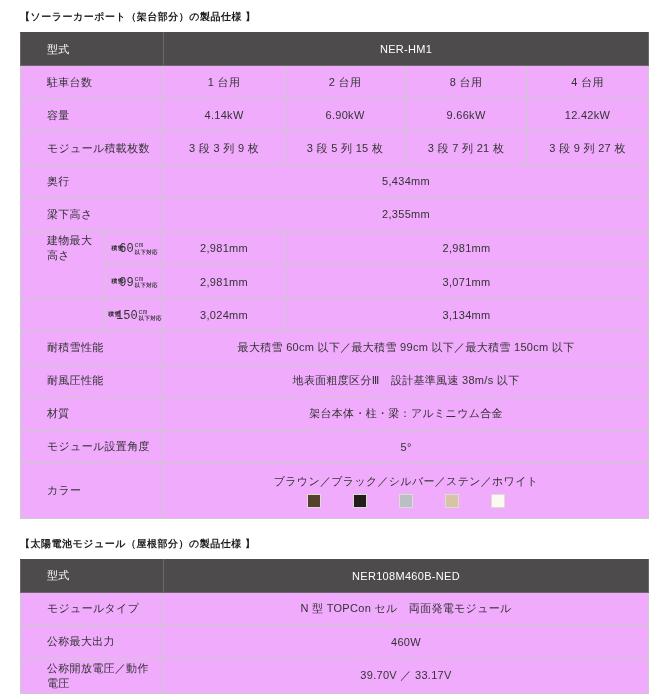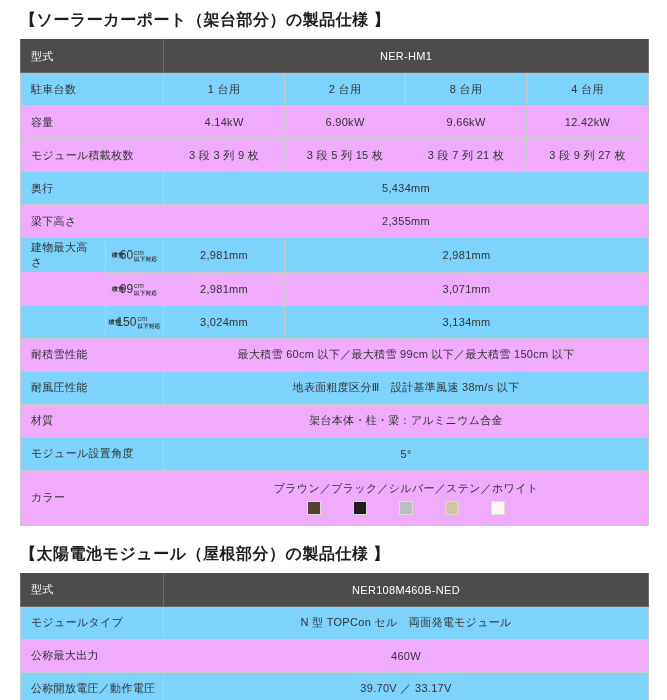--- a/index.html
+++ b/index.html
@@ -4,21 +4,21 @@
 <style>
   html,body{margin:0;padding:0;background:#ffffff;}
   body{
     width:667px;height:700px;
     font-family:"Liberation Sans","DejaVu Sans",sans-serif;
     color:#333;
     -webkit-font-smoothing:antialiased;
   }
   .page{padding:10px 19px 0 20px;}
   .spec-title{
-    font-size:16px;
+    font-size:10px;
     font-weight:bold;
     color:#1e1e1e;
     margin:0 0 8px 0;
     letter-spacing:.5px;
   }
   .section2{margin-top:18px;}
   table{
     border-collapse:collapse;
     table-layout:fixed;
     width:628px;
@@ -29,40 +29,41 @@
     border:1px solid #cbcbcb;
     height:28px;
     padding:2px 6px;
     font-weight:normal;
     text-align:center;
     overflow:hidden;
     letter-spacing:.3px;
   }
   th.rowlabel{
     text-align:left;
-    padding-left:10px;
+    padding-left:26px;
   }
   tr.dark th, tr.dark td{
     background:#4d4b4b;
     color:#ffffff;
     border-color:#6a6868;
     border-top-color:#4d4b4b;
   }
-  tr.stripe th, tr.stripe td{background:#7dd3fc;}
+  tr.stripe th, tr.stripe td{background:#f0abfc;}
   tr.plain  th, tr.plain  td{background:#f0abfc;}
   td.sub-label-empty{border-top:none;}
   th.sub-label{border-bottom:none;}
   
   .badge-cell{padding:2px 2px;}
   .badge{
     display:inline-flex;
     align-items:center;
     justify-content:center;
     line-height:1;
     white-space:nowrap;
+    font-family:Liberation Mono, monospace;
   }
   .badge .prefix{
     display:inline-block;
     width:7px;
     font-size:6px;
     line-height:1.05;
     font-weight:bold;
     word-break:break-all;
     text-align:center;
     margin-right:1px;

